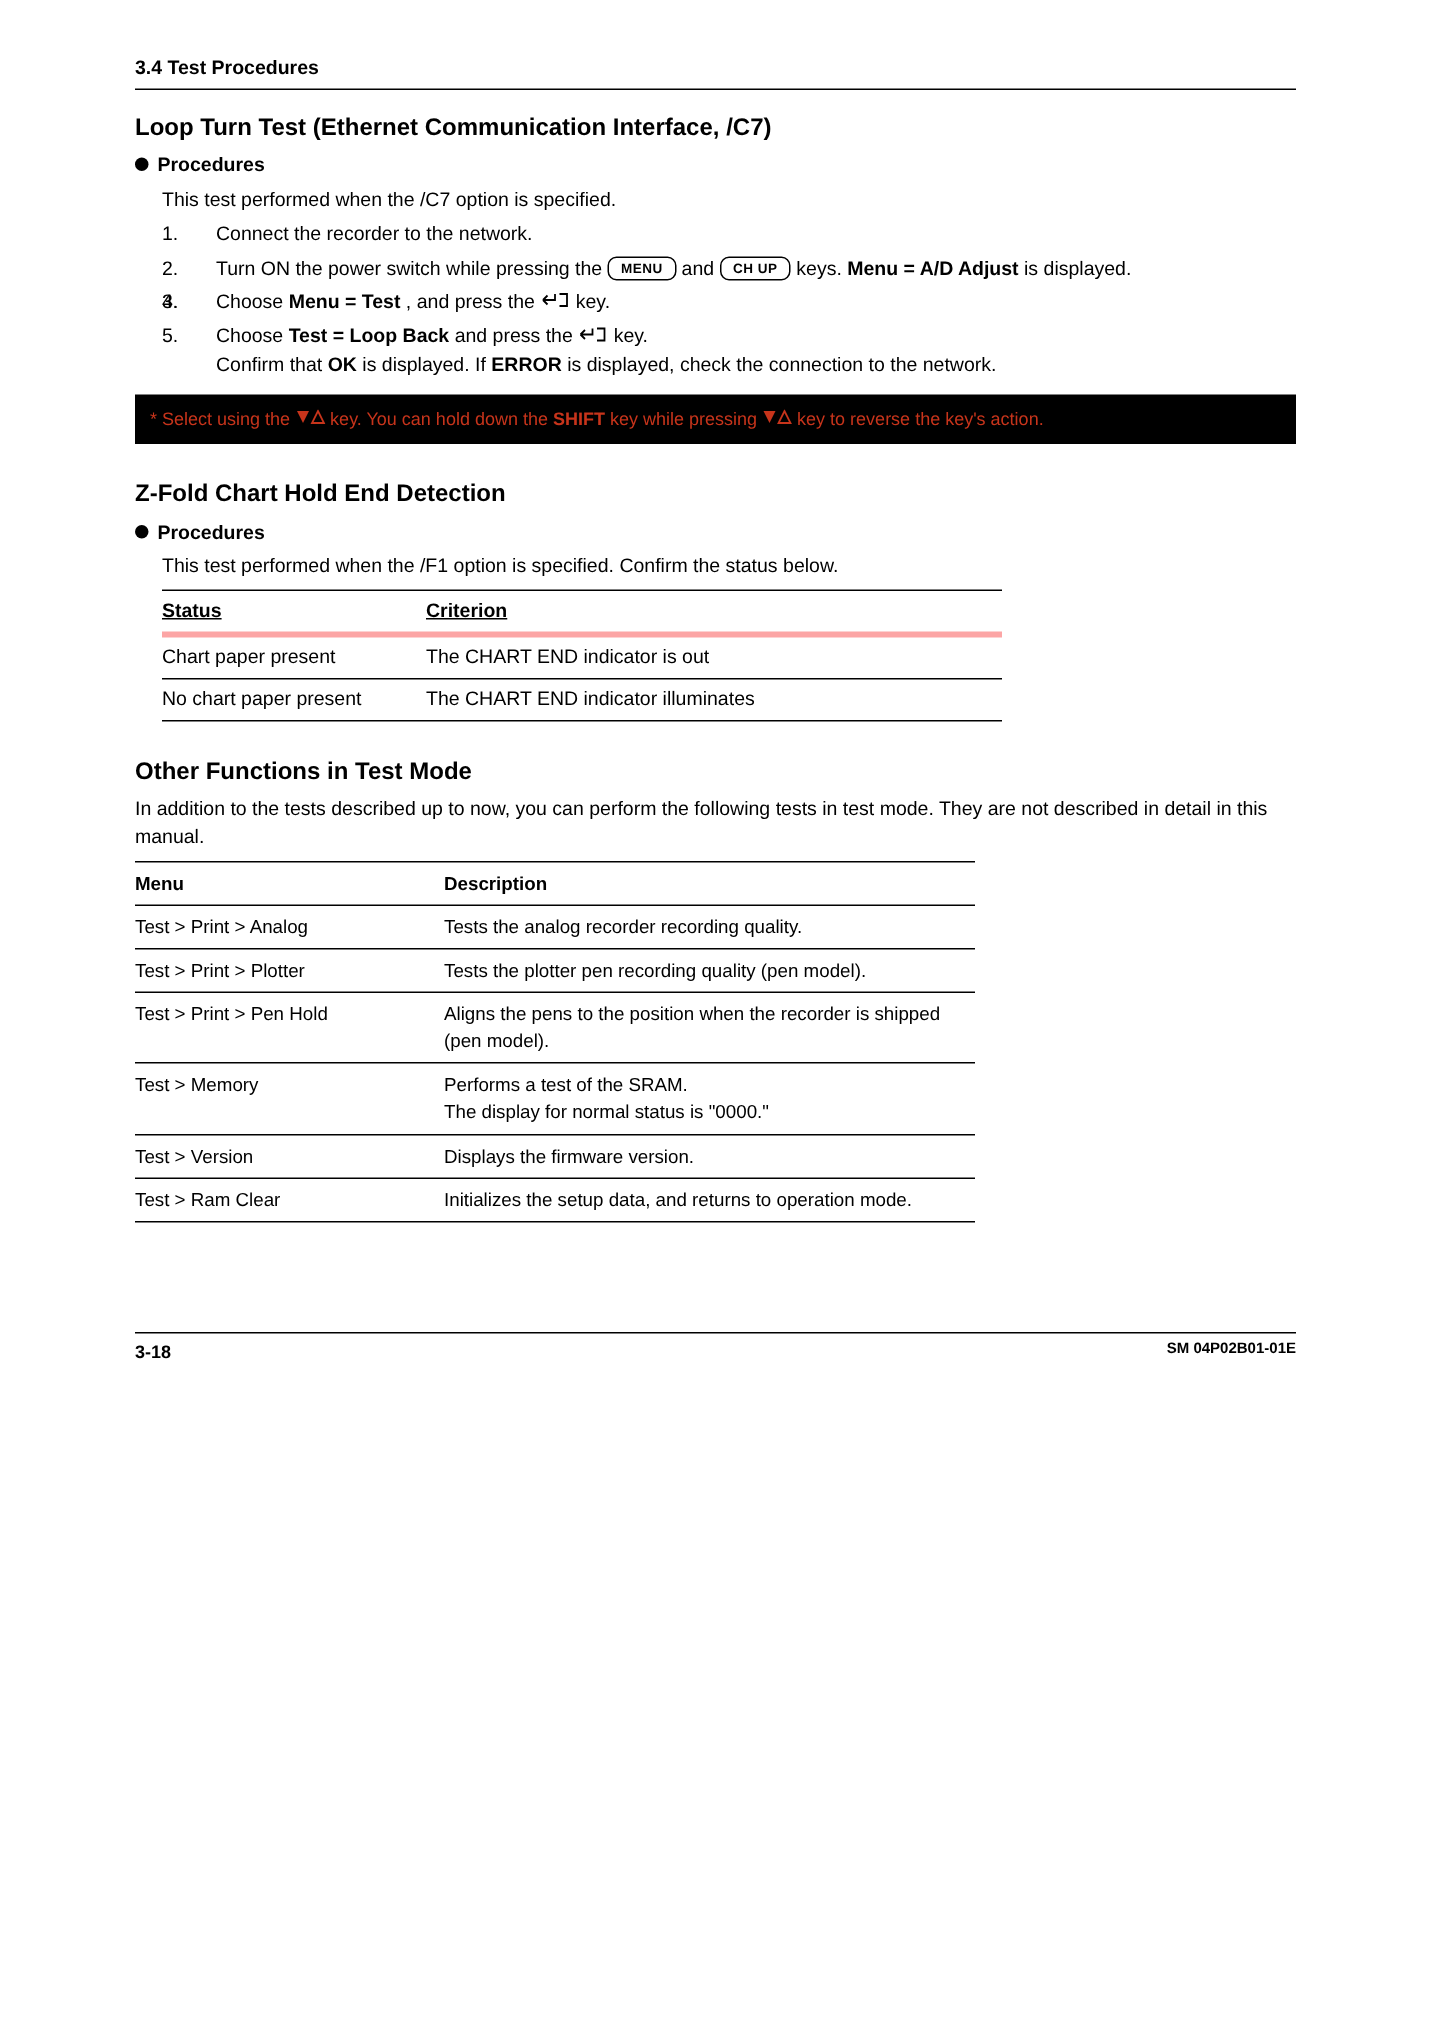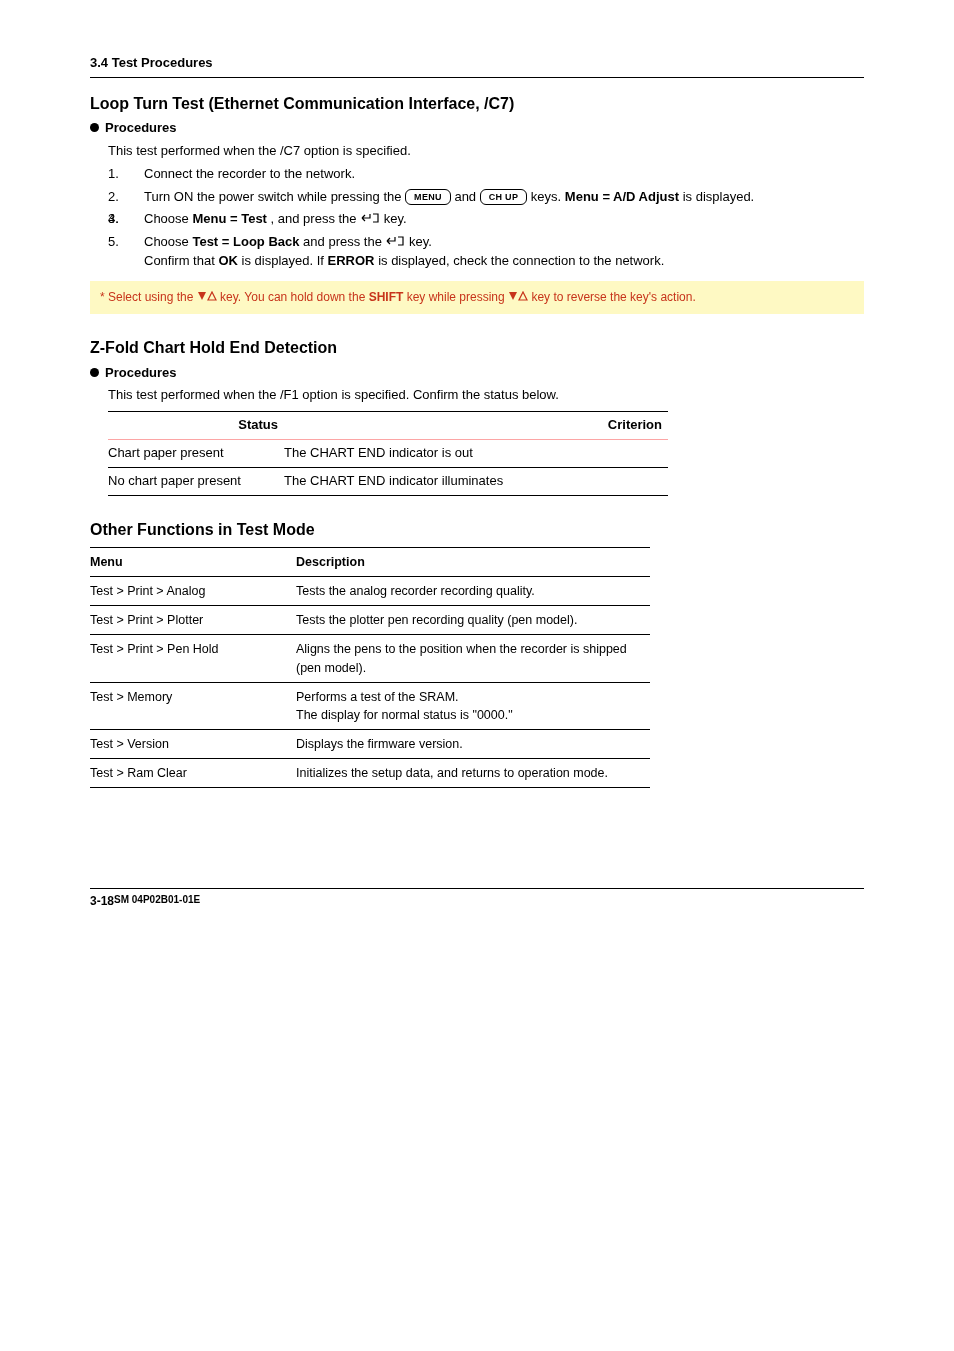--- a/index.html
+++ b/index.html
@@ -6,21 +6,21 @@
     margin: 0;
     padding: 0;
     font-family: Arial, Helvetica, sans-serif;
     background: #fff;
     color: #000;
   }
   .page {
     width: 954px;
     height: 950px;
     box-sizing: border-box;
-    padding: 54px 90px 40px 90px;
+    padding: 36px 90px 40px 90px;
     position: relative;
     font-size: 13px;
     line-height: 1.45;
     border-radius: 19px;
   }
   .section-tag {
     font-weight: bold;
     font-size: 13px;
     margin-bottom: 4px;
   }
@@ -84,45 +84,46 @@
   }
   .enter-icon {
     display: inline-block;
     vertical-align: middle;
   }
   .nabla-icon {
     display: inline-block;
     vertical-align: middle;
   }
   .note-box {
-    background: #fef9c3;
+    background: #000000;
     padding: 8px 10px;
     font-size: 12px;
     color: #c7341b;
     margin-top: 10px;
     line-height: 1.4;
   }
   .note-box .red-shift {
     font-weight: bold;
   }
   .h2.spaced {
     margin-top: 22px;
   }
   table.data {
     border-collapse: collapse;
     width: 560px;
     font-size: 13px;
     margin-top: 6px;
   }
   table.data th {
-    text-align: right;
+    text-align: left;
     font-weight: bold;
     padding: 4px 6px 4px 0;
     border-top: 1px solid #000;
-    border-bottom: 1px solid #fca5a5;
+    border-bottom: 4px solid #fca5a5;
+    text-decoration: underline;
   }
   table.data td {
     padding: 4px 6px 4px 0;
     border-bottom: 1px solid #000;
     vertical-align: top;
   }
   table.data2 {
     border-collapse: collapse;
     width: 560px;
     font-size: 12.5px;
@@ -142,20 +143,21 @@
   }
   .footer {
     position: absolute;
     left: 90px;
     right: 90px;
     bottom: 40px;
     border-top: 1px solid #000;
     padding-top: 4px;
     font-size: 12px;
     display: flex;
+    justify-content: space-between;
   }
   .footer .pg {
     font-weight: bold;
   }
   .footer .doc {
     font-size: 10px;
     font-weight: bold;
   }
   .intro-p {
     margin: 4px 0 0 0;
@@ -268,20 +270,21 @@
           <td>No chart paper present</td>
           <td>The CHART END indicator illuminates</td>
         </tr>
       </tbody>
         </table>
     </div>
   </div>
 
   <div class="h2 spaced">Other Functions in Test Mode</div>
   <div class="sub-indent">
+    <p class="intro-p" style="margin-left:0">In addition to the tests described up to now, you can perform the following tests in test mode. They are not described in detail in this manual.</p>
     <table class="data2">
       <tbody>
           <tr>
         <th style="width:200px">Menu</th>
         <th>Description</th>
       </tr>
       <tr>
         <td>Test &gt; Print &gt; Analog</td>
         <td>Tests the analog recorder recording quality.</td>
       </tr>

